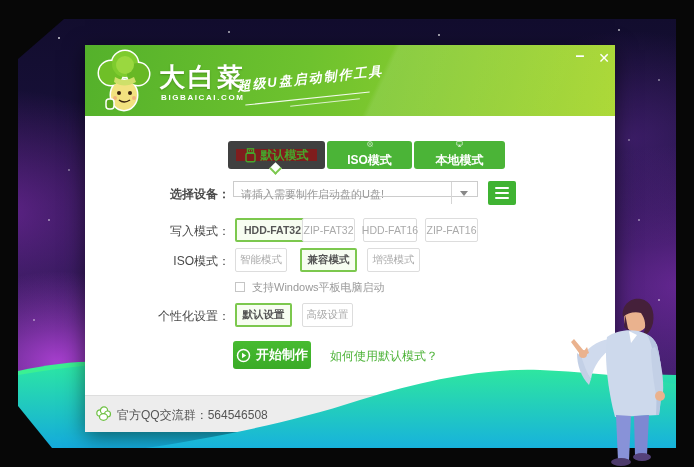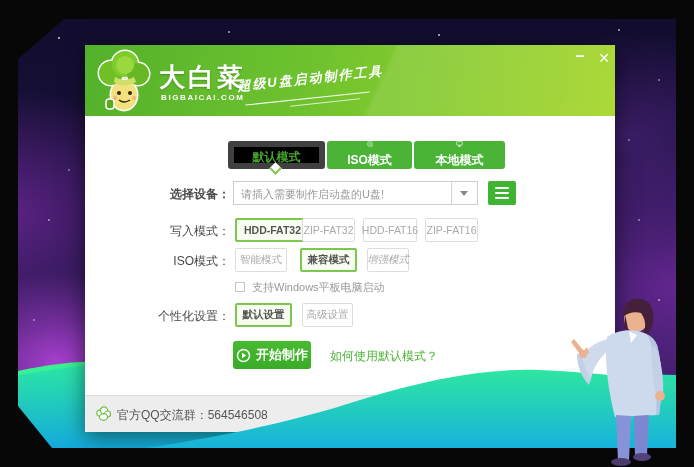--- a/index.html
+++ b/index.html
@@ -55,36 +55,36 @@
     transform:rotate(-6deg); z-index:2; }
 
   .btn-min { position:absolute; left:486px; top:2px; width:18px; height:20px; color:#fff; font-size:16px;
     font-weight:bold; text-align:center; line-height:18px; cursor:pointer; z-index:3; }
   .btn-close { position:absolute; left:510px; top:4px; width:18px; height:20px; color:#fff; font-size:14px;
     font-weight:bold; text-align:center; line-height:18px; cursor:pointer; z-index:3; }
 
   
   .tab { position:absolute; height:28px; border-radius:3px; font-size:12px; font-weight:bold;
     display:flex; align-items:center; justify-content:center; gap:5px; cursor:pointer; }
-  .tab.active { background:#000000; border:6px solid #404040; color:#46a52d;flex-direction:column; }
+  .tab.active { background:#7f1d1d; border:8px solid #404040; color:#46a52d; }
   .tab.green { background:#4bb437; color:#fff;flex-direction:column; }
   .tab1 { left:143px; top:96px; width:97px; }
   .tab2 { left:242px; top:96px; width:85px; }
   .tab3 { left:329px; top:96px; width:91px; }
   .tab-notch { position:absolute; left:186px; top:119px; width:9px; height:9px; background:#fdfffb;
     border-right:2px solid #7cc84e; border-bottom:2px solid #7cc84e; transform:rotate(45deg); }
 
   
   .row-label { position:absolute; width:130px; text-align:right; font-size:12px; color:#4a4a4a; }
   .lbl-device { left:15px; top:141px;font-weight:bold; }
   .lbl-write  { left:15px; top:178px; }
   .lbl-part   { left:15px; top:208px; }
   .lbl-perso  { left:15px; top:263px; }
 
-  .select-box { position:absolute; left:148px; top:136px; width:245px; height:24px; background:#fff;
+  .select-box { position:absolute; left:148px; top:136px; width:245px; height:16px; background:#fff;
     border:1px solid #ccc; cursor:pointer; }
   .select-text { position:absolute; left:7px; top:5px; font-size:11px; color:#999; white-space:nowrap; }
   .select-arrow-zone { position:absolute; right:0; top:0; width:26px; height:22px; border-left:1px solid #d5d5d5; }
   .select-arrow { position:absolute; right:9px; top:9px; width:0; height:0;
     border-left:4px solid transparent; border-right:4px solid transparent; border-top:5px solid #888; }
   .menu-btn { position:absolute; left:403px; top:136px; width:28px; height:24px; background:#3fb332;
     border-radius:2px; cursor:pointer; }
   .menu-btn .bar { position:absolute; left:7px; width:14px; height:2px; background:#fff; border-radius:1px; }
   .menu-btn .b1{top:6px;} .menu-btn .b2{top:11px;} .menu-btn .b3{top:16px;}
 
@@ -93,21 +93,21 @@
     white-space:nowrap; }
   .opt.sel { border:2px solid #7cc84e; background:#f7fdf1; color:#555; font-weight:bold; }
 
   .wm1 { left:150px; top:173px; width:75px; }
   .wm2 { left:217px; top:173px; width:53px; }
   .wm3 { left:278px; top:173px; width:54px; }
   .wm4 { left:340px; top:173px; width:53px; }
 
   .pt1 { left:150px; top:203px; width:52px; }
   .pt2 { left:215px; top:203px; width:57px; }
-  .pt3 { left:282px; top:203px; width:42px;font-style:italic; }
+  .pt3 { left:282px; top:203px; width:53px; }
 
   .cb-box { position:absolute; left:150px; top:237px; width:10px; height:10px; background:#fff;
     border:1px solid #c5c5c5; cursor:pointer; }
   .cb-label { position:absolute; left:167px; top:235px; font-size:11px; color:#999; }
 
   .ps1 { left:150px; top:258px; width:57px; }
   .ps2 { left:217px; top:258px; width:51px; }
 
   .start-btn { position:absolute; left:148px; top:296px; width:78px; height:28px;
     background:linear-gradient(180deg,#47bb30,#3aab27); border-radius:3px; color:#fff; font-size:13px;

